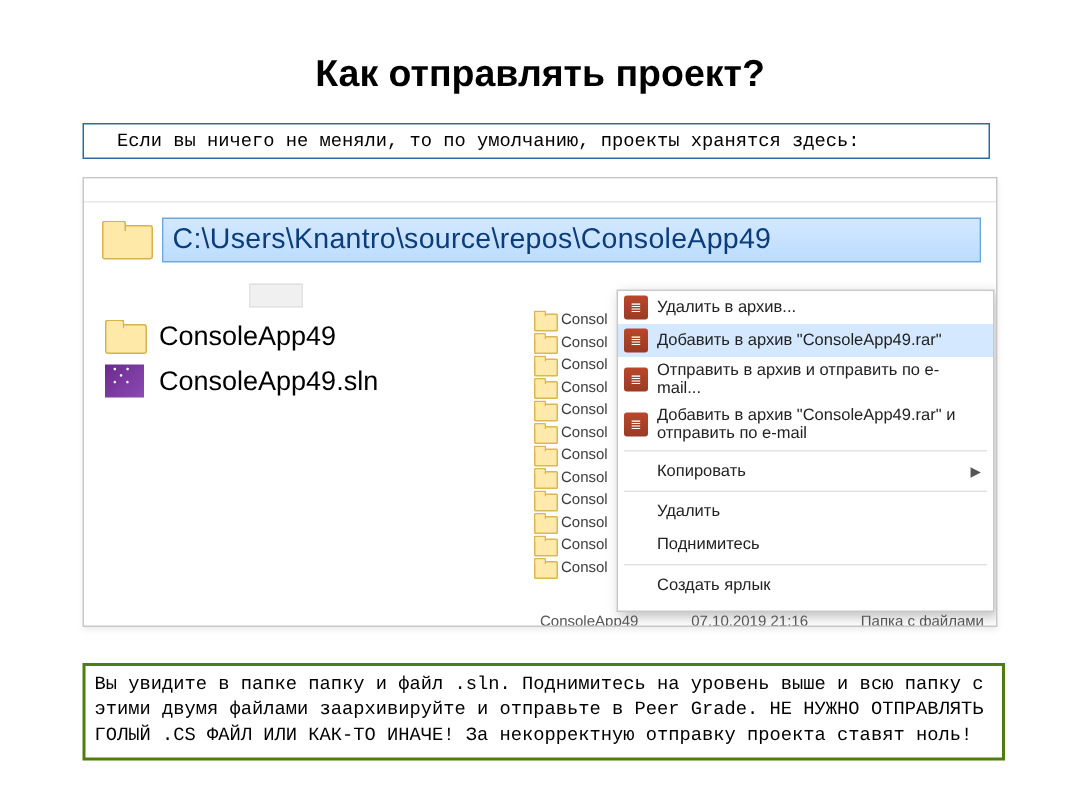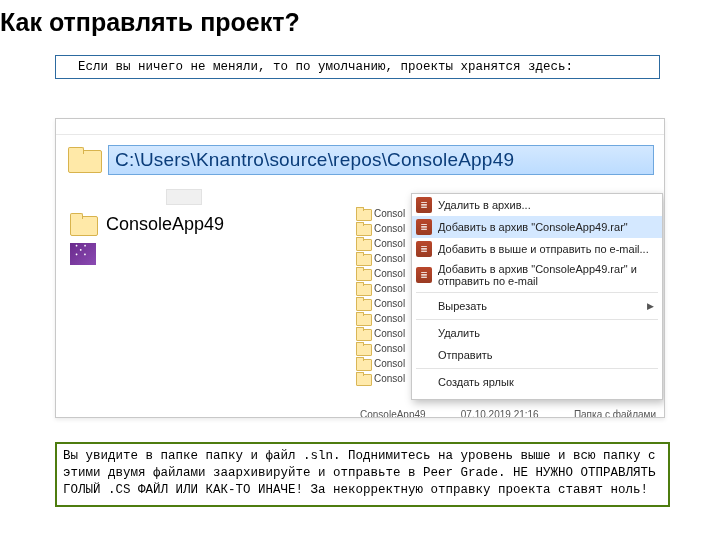--- a/index.html
+++ b/index.html
@@ -7,24 +7,24 @@
     margin: 0;
     width: 720px;
     height: 540px;
     background: #fff;
     font-family: Arial, "Helvetica Neue", sans-serif;
     font-size: 13px;
     color: #000;
     position: relative;
   }
   .title {
-    text-align: left;
+    text-align: center;
     font-size: 25px;
     font-weight: bold;
-    padding: 8px 0 6px 0;
+    padding: 35px 0 6px 0;
   }
   .info-box {
     margin: 12px 60px 0 55px;
     border: 1px solid #2c6aa0;
     padding: 4px 22px;
     font-family: "Courier New", monospace;
     font-size: 12.5px;
     letter-spacing: 0px;
   }
   .info-box2 {
@@ -212,20 +212,21 @@
   <div class="content-area">
     <div class="small-readonly"></div>
 
     <div class="left-list">
       <div class="item">
         <div class="folder-icon-med"></div>
         <span>ConsoleApp49</span>
       </div>
       <div class="item">
         <div class="sln-icon"></div>
+        <span>ConsoleApp49.sln</span>
       </div>
     </div>
 
     <div class="bg-stack">
 
     <div class="bg-row">
           <div class="folder-icon-tiny"></div>
           <span>Consol</span>
         </div>
         <div class="bg-row">
@@ -278,40 +279,40 @@
       <div class="menu-row">
         <span class="menu-icon rar"></span>
         <span>Удалить в архив...</span>
       </div>
       <div class="menu-row sel">
         <span class="menu-icon rar"></span>
         <span>Добавить в архив "ConsoleApp49.rar"</span>
       </div>
       <div class="menu-row">
         <span class="menu-icon rar"></span>
-        <span>Добавить в выше и отправить по e-mail...</span>
+        <span>Отправить в архив и отправить по e-mail...</span>
       </div>
       <div class="menu-row">
         <span class="menu-icon rar"></span>
         <span>Добавить в архив "ConsoleApp49.rar" и отправить по e-mail</span>
       </div>
       <div class="menu-sep"></div>
       <div class="menu-row">
         <span class="menu-icon blank"></span>
-        <span>Вырезать</span>
+        <span>Копировать</span>
         <span class="arrow" style="margin-left:auto">▶</span>
       </div>
       <div class="menu-sep"></div>
       <div class="menu-row">
         <span class="menu-icon blank"></span>
         <span>Удалить</span>
       </div>
       <div class="menu-row">
         <span class="menu-icon blank"></span>
-        <span>Отправить</span>
+        <span>Поднимитесь</span>
       </div>
       <div class="menu-sep"></div>
       <div class="menu-row">
         <span class="menu-icon blank"></span>
         <span>Создать ярлык</span>
       </div>
       <div class="menu-row">
         
         
       </div>

